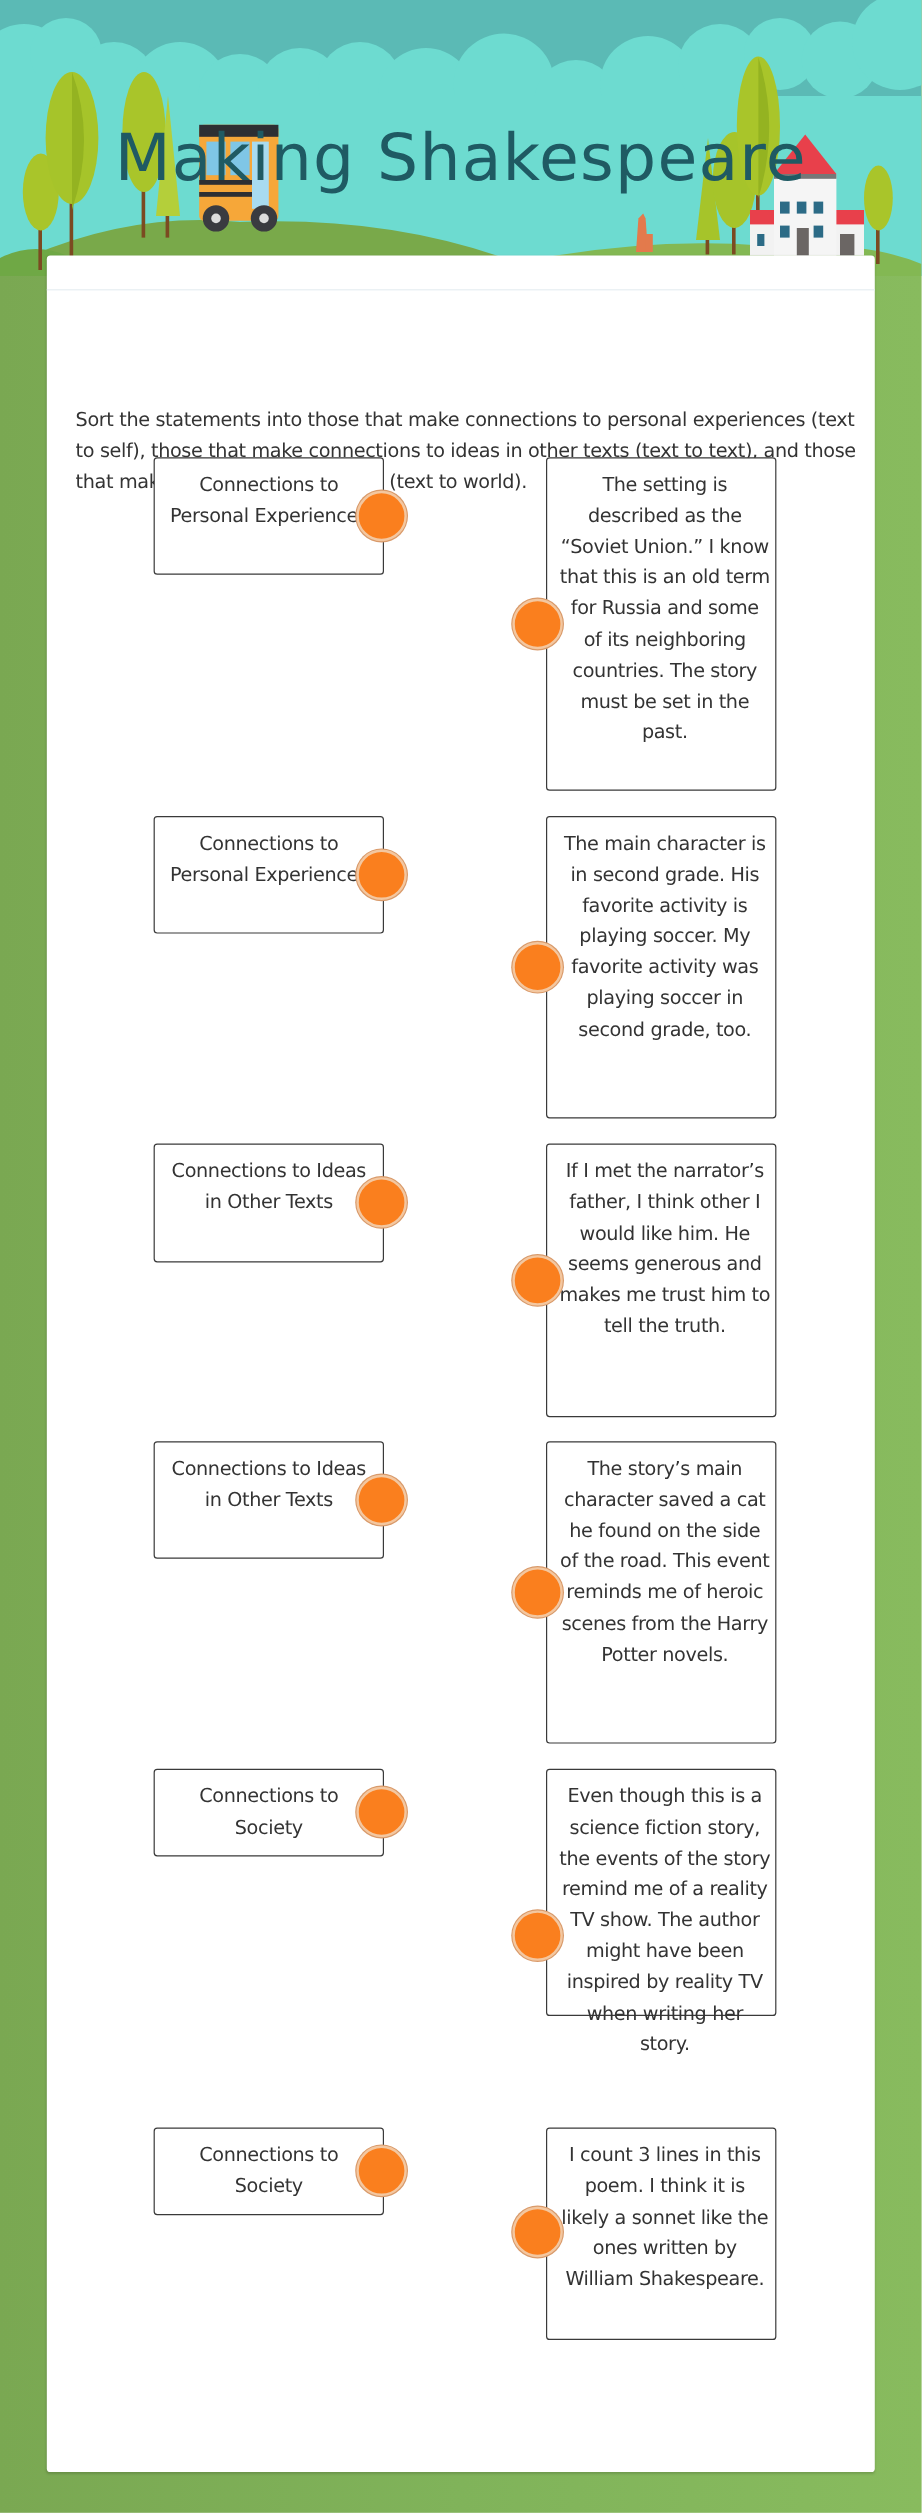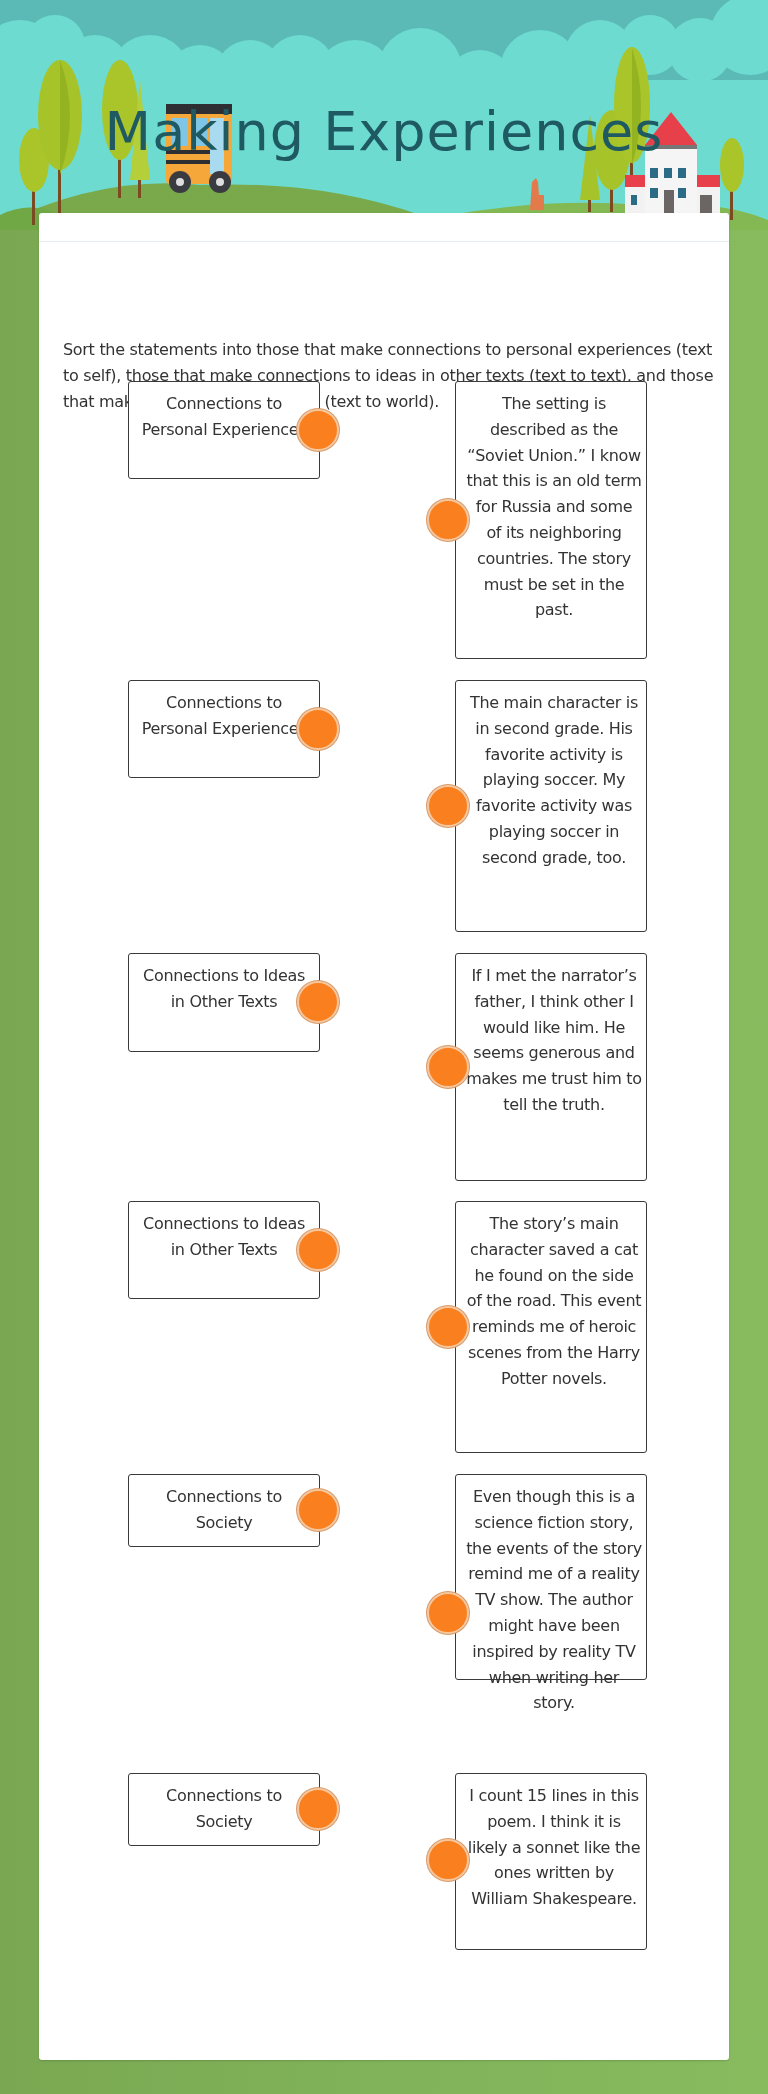--- a/index.html
+++ b/index.html
@@ -151,21 +151,21 @@
       <rect x="650" y="168" width="8" height="10" fill="#2c6b86"></rect>
       <rect x="664" y="168" width="8" height="10" fill="#2c6b86"></rect>
       <rect x="678" y="168" width="8" height="10" fill="#2c6b86"></rect>
       <rect x="650" y="188" width="8" height="10" fill="#2c6b86"></rect>
       <rect x="664" y="190" width="10" height="23" fill="#6b6664"></rect>
       <rect x="678" y="188" width="8" height="10" fill="#2c6b86"></rect>
       <rect x="631" y="195" width="6" height="10" fill="#2c6b86"></rect>
       <rect x="700" y="195" width="12" height="18" fill="#6b6664"></rect>
     </g>
   </svg>
-  <div class="title">Making Experiences</div>
+  <div class="title">Making Shakespeare</div>
 </div>
 
 <div class="card"></div>
 <div class="card-rule"></div>
 
 <div class="instructions">Sort the statements into those that make connections to personal experiences (text to self), those that make connections to ideas in other texts (text to text), and those that make connections to society (text to world).</div>
 
 <div class="box left" style="top:381px;height:98px;">
   <span>Connections to Personal Experiences</span>
 </div>
@@ -209,15 +209,15 @@
 <div class="box right" style="top:1474px;height:206px;">
   <span>Even though this is a science fiction story, the events of the story remind me of a reality TV show. The author might have been inspired by reality TV when writing her story.</span>
 </div>
 <div class="dot" style="left:427px;top:1592px;"></div>
 
 <div class="box left" style="top:1773px;height:73px;">
   <span>Connections to Society</span>
 </div>
 <div class="dot" style="left:297px;top:1788px;"></div>
 <div class="box right" style="top:1773px;height:177px;">
-  <span>I count 15 lines in this poem. I think it is likely a sonnet like the ones written by William Shakespeare.</span>
+  <span>I count 3 lines in this poem. I think it is likely a sonnet like the ones written by William Shakespeare.</span>
 </div>
 <div class="dot" style="left:427px;top:1839px;"></div>
 
 </body></html>

